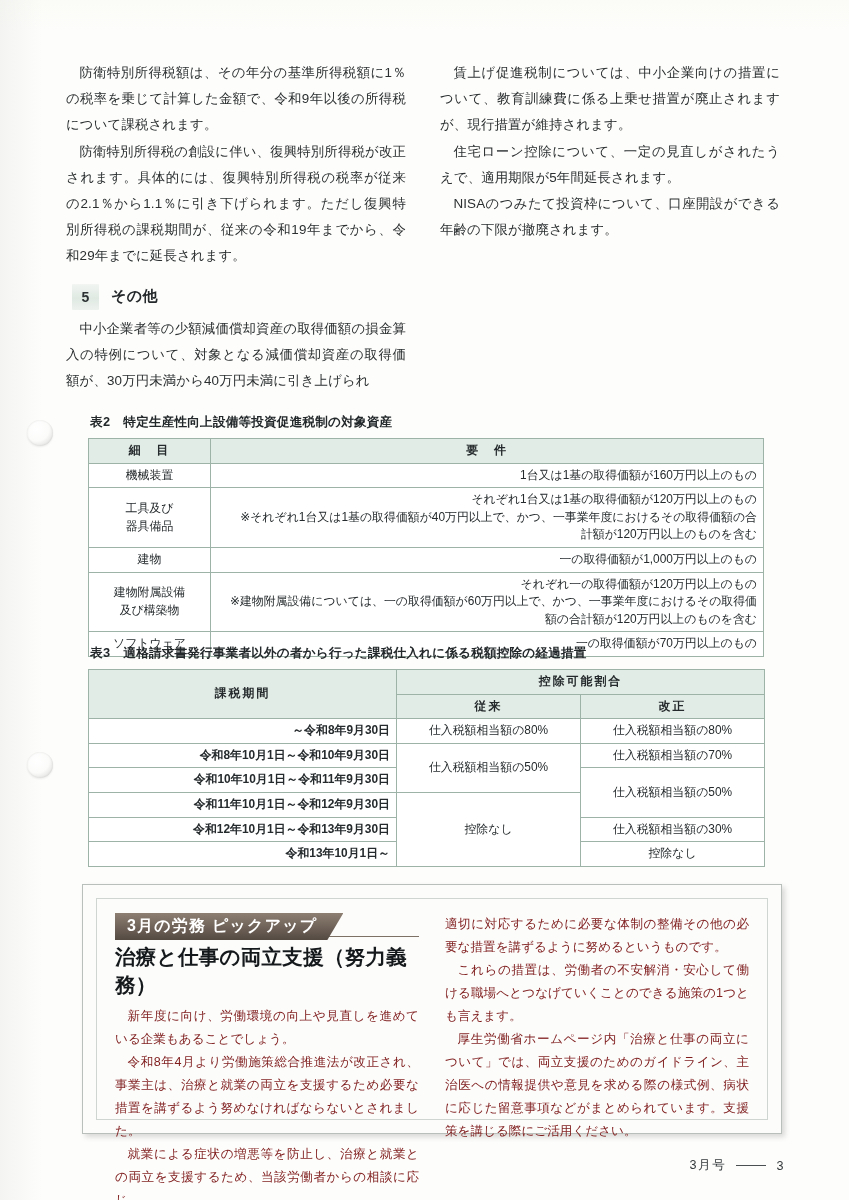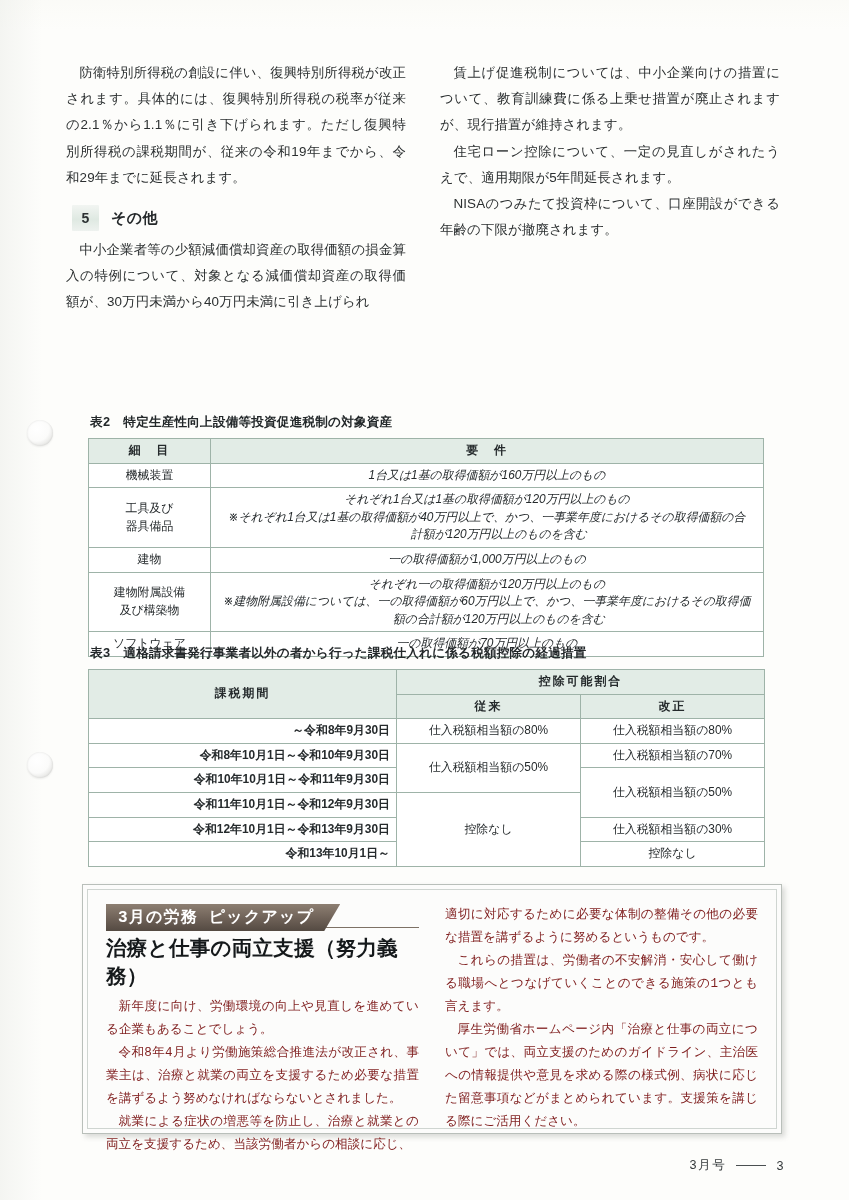--- a/index.html
+++ b/index.html
@@ -115,21 +115,21 @@
     color: #252a2c;
     vertical-align: middle;
   }
   table.doc thead th {
     background: #e2ece6;
     font-weight: bold;
     letter-spacing: 2px;
   }
   td.center { text-align: center; }
   td.right  { text-align: right; padding-right: 14px; font-weight: bold; }
-  td.left   { text-align: center; font-style: italic; }
+  td.left   { text-align: right; }
   .sub { display: block; }
   .sub.hang { padding-left: 1em; text-indent: -1em; }
   .sub.hang2 { padding-left: 2em; }
 
   
   #table2 col.c1 { width: 122px; }
   #table2 col.c2 { width: auto; }
   
   #table3 col.c1 { width: 308px; }
   #table3 col.c2 { width: 184px; }
@@ -138,23 +138,22 @@
   
   #pickup-box {
     position: absolute;
     left: 82px;
     top: 884px;
     width: 700px;
     height: 250px;
     box-sizing: border-box;
     border: 1px solid #b9bfba;
     background: #fcfcfb;
-    padding: 4px;
+    padding: 13px;
     box-shadow: 3px 3px 5px rgba(90,95,92,0.22);
-    font-family: Liberation Mono, monospace;
   }
   #pickup-inner {
     border: 1px solid #cfd5d1;
     width: 100%;
     height: 100%;
     box-sizing: border-box;
     padding: 14px 18px 10px 18px;
     display: flex;
     gap: 26px;
   }
@@ -222,20 +221,21 @@
 <div id="page">
 
   <div id="paper-tint"></div>
 
   <div class="hole" id="hole-top"></div>
   <div class="hole" id="hole-bottom"></div>
 
   <div id="columns">
 
     <div class="col">
+      <p class="para indent">防衛特別所得税額は、その年分の基準所得税額に1％の税率を乗じて計算した金額で、令和9年以後の所得税について課税されます。</p>
       <p class="para indent">防衛特別所得税の創設に伴い、復興特別所得税が改正されます。具体的には、復興特別所得税の税率が従来の2.1％から1.1％に引き下げられます。ただし復興特別所得税の課税期間が、従来の令和19年までから、令和29年までに延長されます。</p>
 
       <div class="section-head">
         <span class="section-num">5</span>
         <span class="section-title">その他</span>
       </div>
 
       <p class="para indent">中小企業者等の少額減価償却資産の取得価額の損金算入の特例について、対象となる減価償却資産の取得価額が、30万円未満から40万円未満に引き上げられ</p>
     </div>
 

